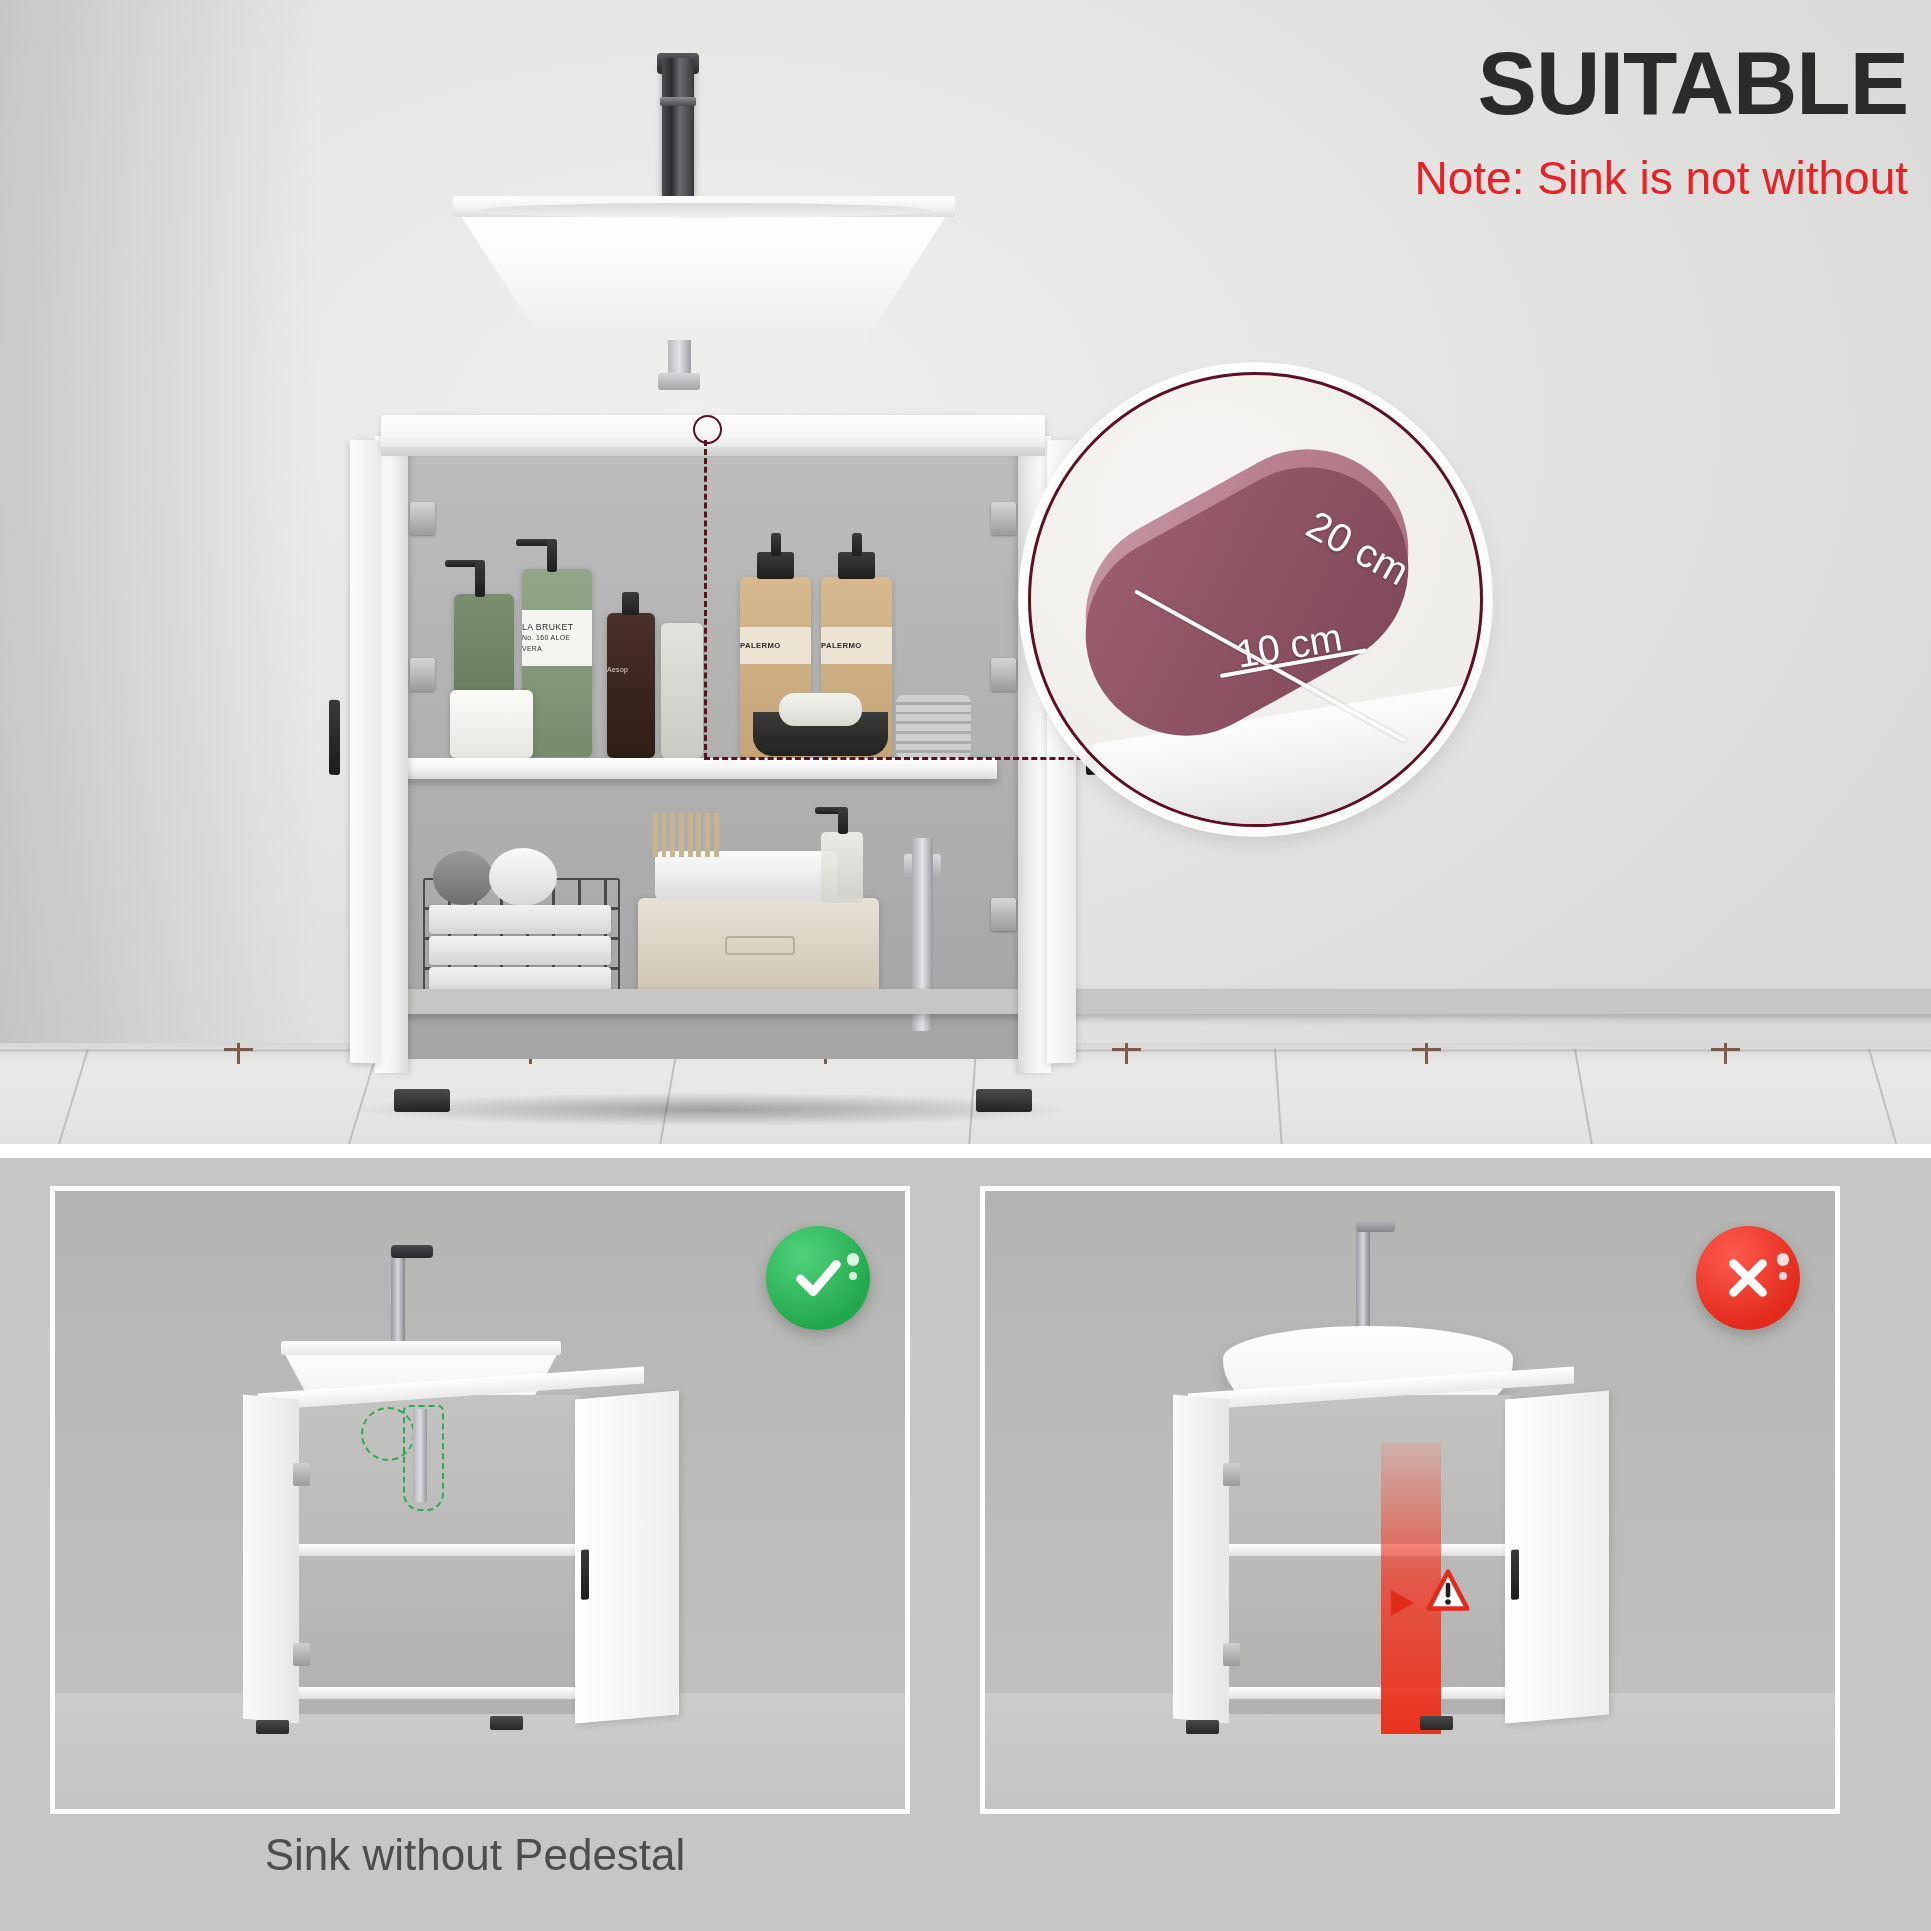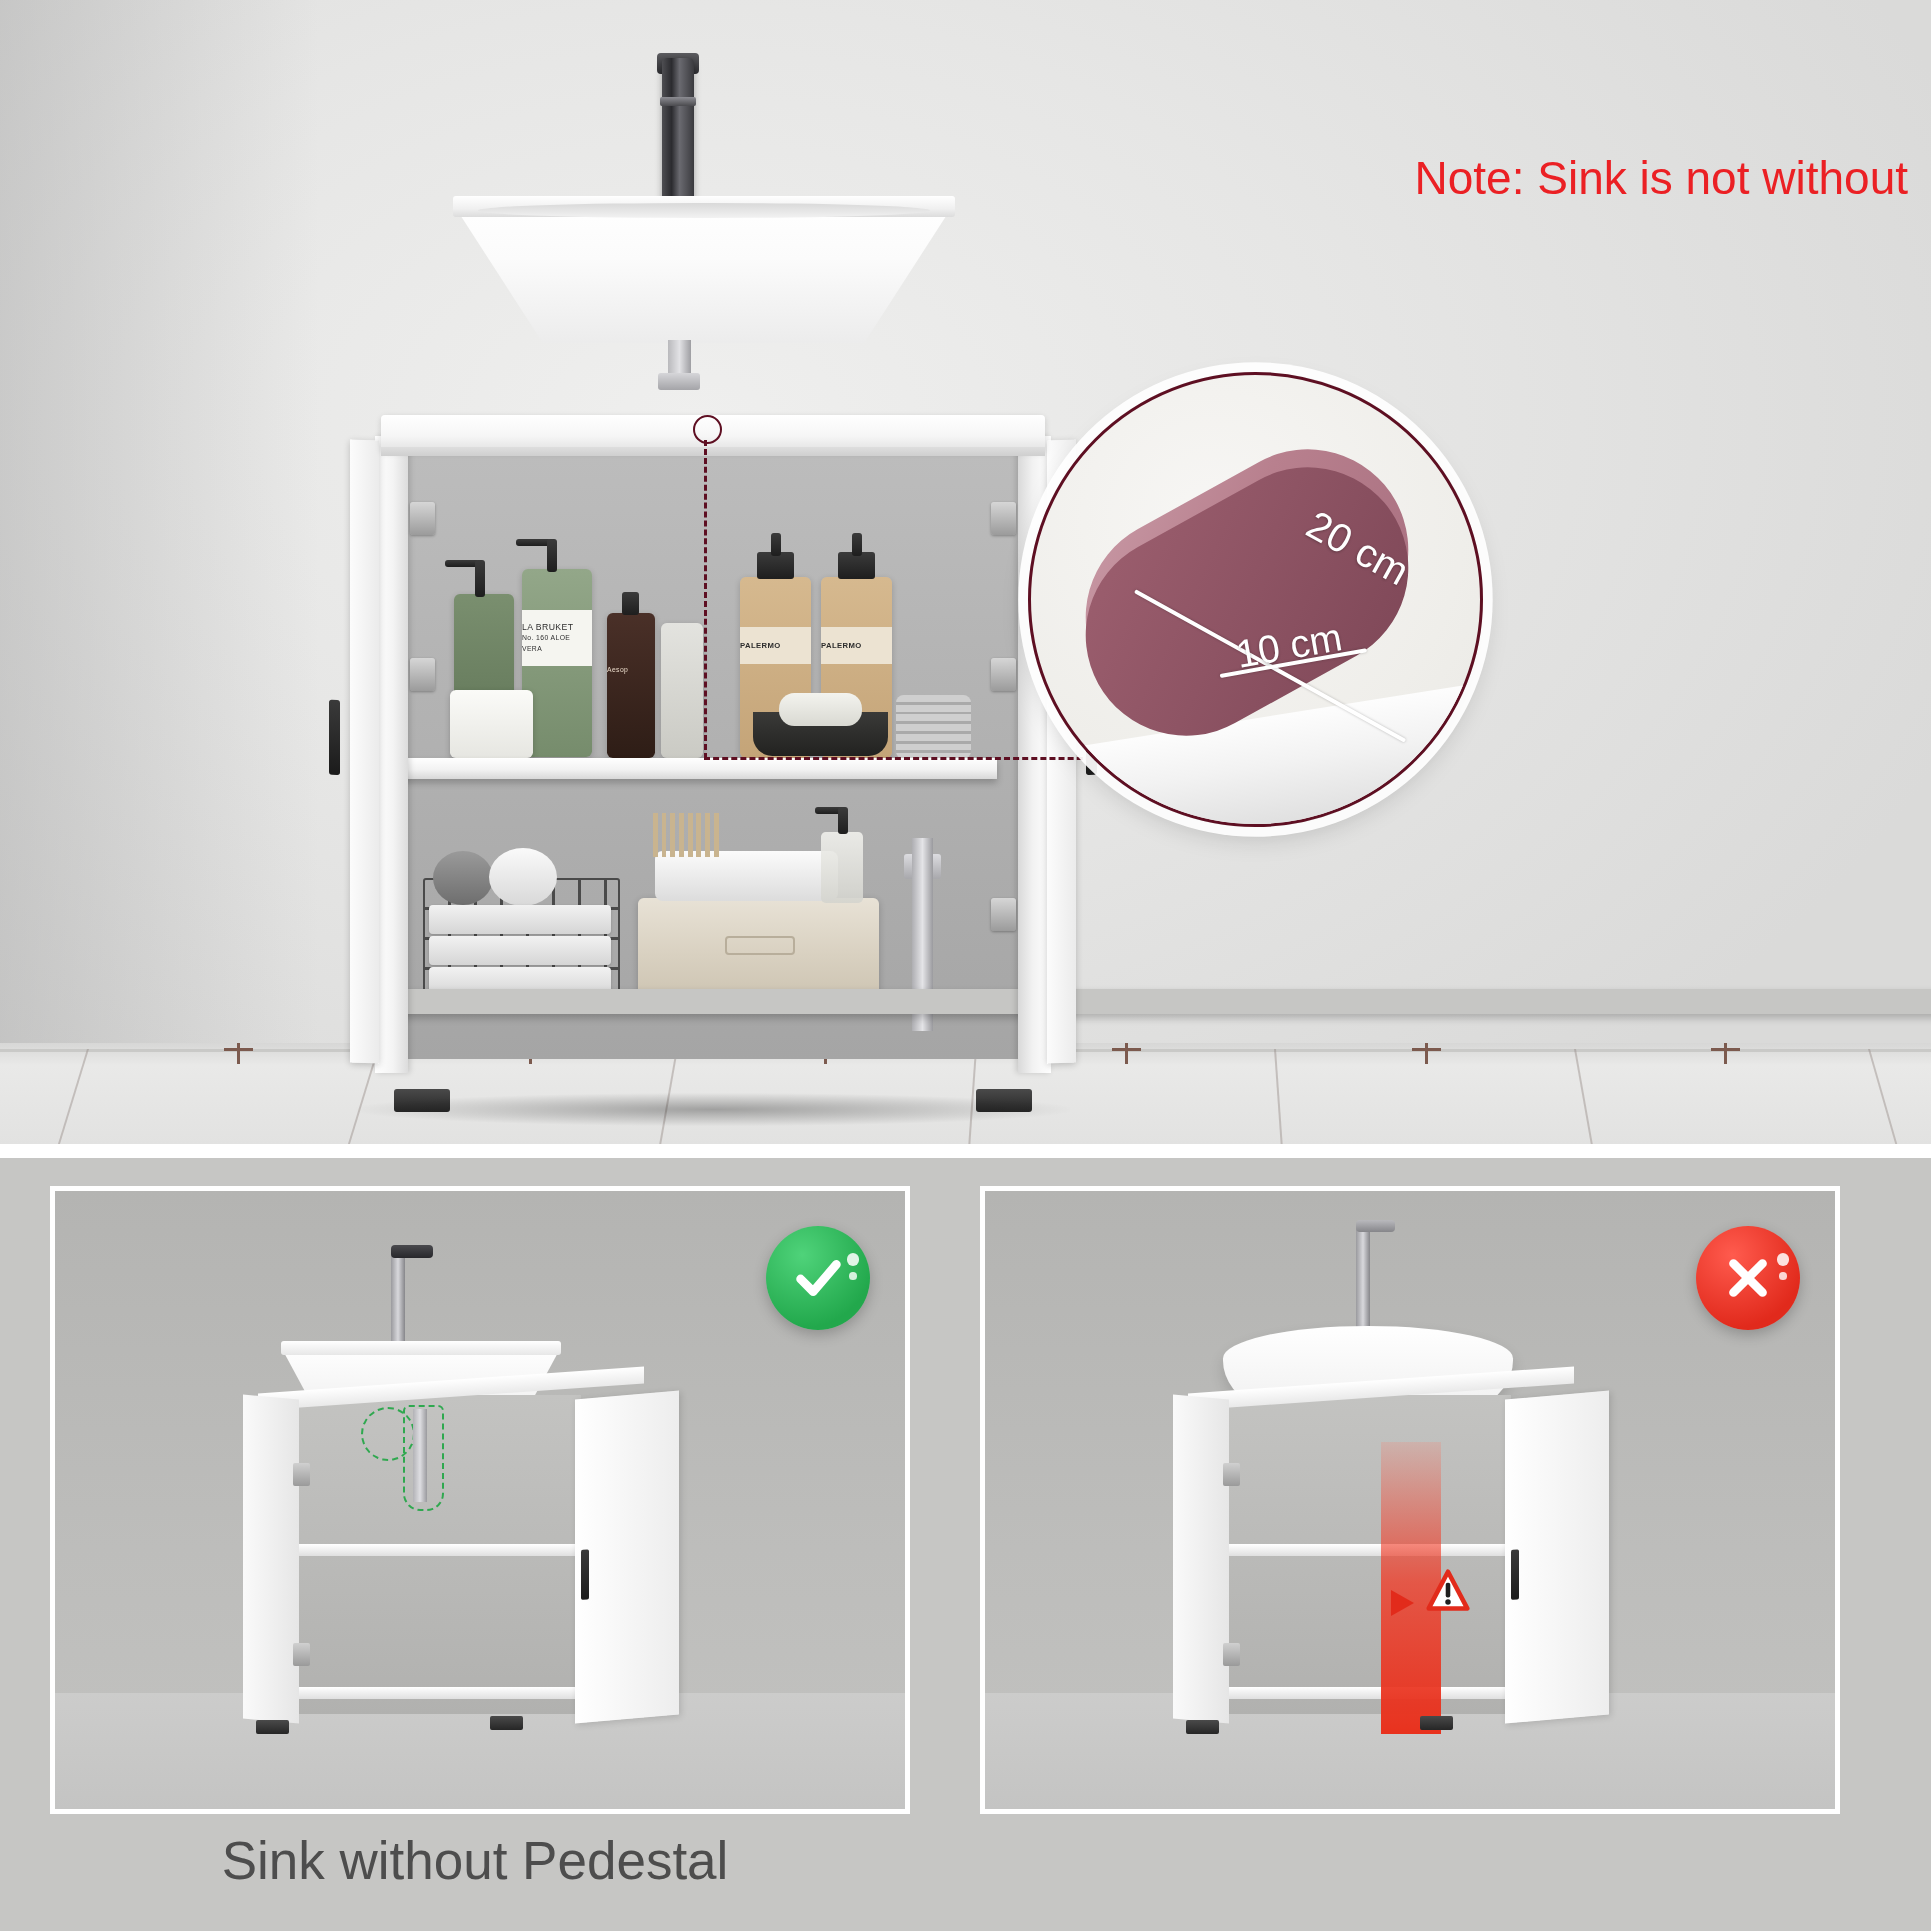--- a/index.html
+++ b/index.html
@@ -395,21 +395,21 @@
   }
   .warn-arrow{
     position:absolute;left:224px;top:210px;width:0;height:0;
     border-top:13.5px solid transparent;
     border-bottom:13.5px solid transparent;
     border-left:23px solid #e22b1b;
   }
 
   .caption{
     position:absolute;top:686px;width:850px;text-align:center;
-    font-size:53px;color:#4d4d4d;font-weight:400;
+    font-size:44px;color:#4d4d4d;font-weight:400;
     font-family:"Liberation Sans",sans-serif;
   }
   .caption.left{left:50px;}
   .caption.right{left:980px;}
 </style>
 </head>
 <body>
 
 <div class="stage">
 
@@ -560,21 +560,21 @@
       <div class="hole-top"></div>
       <div class="hole-body"></div>
       <div class="dim-line-20"></div>
       <div class="dim-label-20">20 cm</div>
       <div class="dim-line-10"></div>
       <div class="dim-label-10">10 cm</div>
     </div>
 
     <div class="headline">
       <h1>
-        <br>
+        <span>SUITABLE</span><br>
       </h1>
       <p class="note">Note: Sink is not without</p>
     </div>
   </div>
 
   <div class="bottom">
     <div class="bot-divider"></div>
 
     <div class="panel left">
       <div class="panel-floor"></div>

